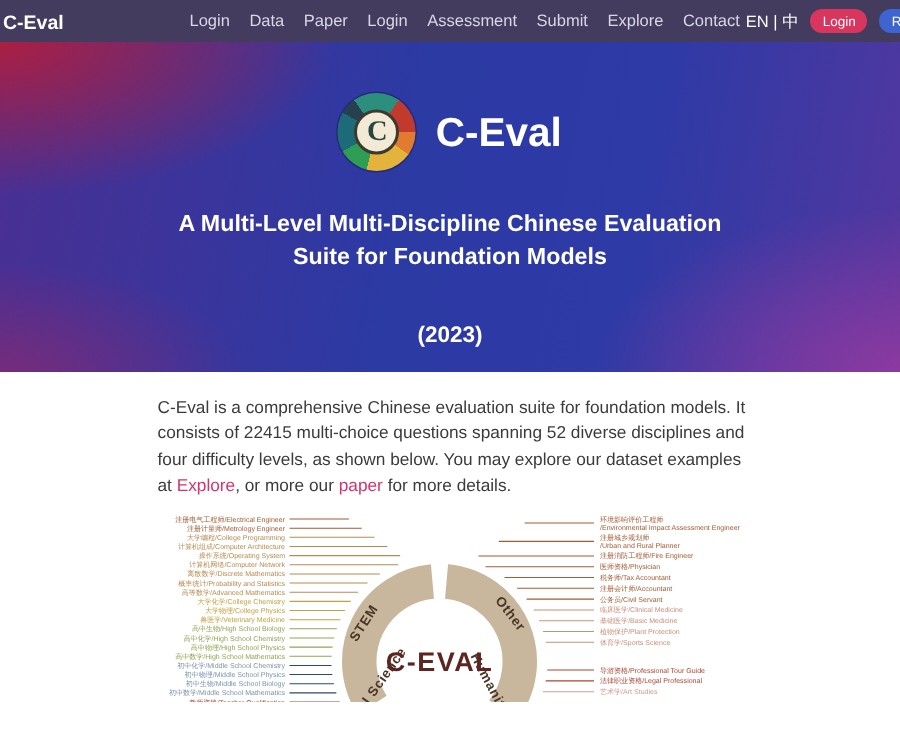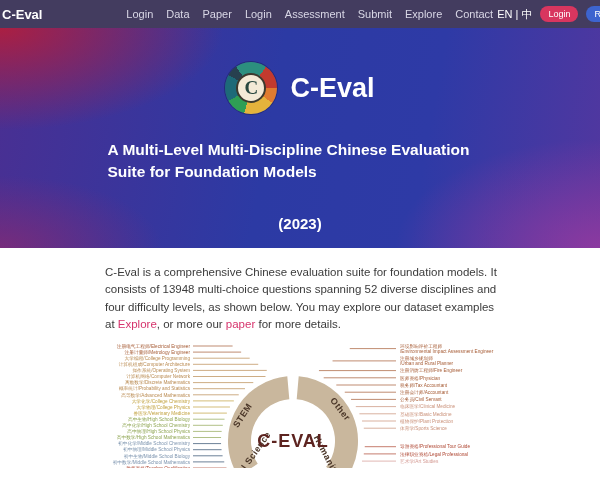--- a/index.html
+++ b/index.html
@@ -27,21 +27,21 @@
   .logo-row{display:flex;align-items:center;gap:13px;margin-top:34px}
   .logo{width:52px;height:52px;border-radius:50%;
     background:conic-gradient(#2c8f7e 0deg 35deg,#c23a2e 35deg 90deg,#e07b2f 90deg 125deg,
       #e4b33c 125deg 195deg,#2f9e55 195deg 240deg,#1d6a78 240deg 300deg,
       #27404f 300deg 325deg,#2c8f7e 325deg 360deg);
     display:flex;align-items:center;justify-content:center;box-shadow:0 0 0 1px rgba(0,0,0,.25)}
   .logo-inner{width:30px;height:30px;border-radius:50%;background:#f3ead6;
     border:2px solid #3c3a2e;display:flex;align-items:center;justify-content:center;
     font-family:"Liberation Serif",serif;font-weight:bold;font-size:19px;color:#27473f}
   .hero-title{font-size:27px;font-weight:bold}
-  .hero-sub{margin-top:25px;width:385px;text-align:left;font-weight:bold;
+  .hero-sub{margin-top:25px;width:385px;text-align:center;font-weight:bold;
     font-size:15.5px;line-height:1.42}
   .hero-year{margin-top:32px;font-weight:bold;font-size:15px}
 
   
   .content{padding-left:105px}
   .about-h{margin-top:14px;color:#7d3189;font-size:19px;font-weight:bold}
   .about-p{margin-top:16px;width:394px;font-size:11.5px;line-height:1.5;color:#3b3b3b}
   .about-p a{color:#d6336c;text-decoration:none}
 
   
@@ -71,21 +71,21 @@
     <div class="logo">
       <div class="logo-inner">C</div>
     </div>
     <div class="hero-title">C-Eval</div>
   </div>
   <div class="hero-sub">A Multi-Level Multi-Discipline Chinese Evaluation Suite for Foundation Models</div>
   <div class="hero-year">(2023)</div>
 </header>
 
 <main class="content">
-  <p class="about-p"><span>C-Eval is a comprehensive Chinese evaluation suite for foundation models. It consists of 13948 multi-choice questions spanning 52 diverse disciplines and four difficulty levels, as shown below. You may explore our dataset examples at </span><a href="#">Explore</a><span>, or more our </span><a href="#">paper</a><span> for more details.</span></p>
+  <p class="about-p"><span>C-Eval is a comprehensive Chinese evaluation suite for foundation models. It consists of 22415 multi-choice questions spanning 52 diverse disciplines and four difficulty levels, as shown below. You may explore our dataset examples at </span><a href="#">Explore</a><span>, or more our </span><a href="#">paper</a><span> for more details.</span></p>
 
   <div class="sunburst">
     <svg id="sb" width="410" height="127" viewBox="0 0 410 127">
         <text x="92" y="6.7" text-anchor="end" font-size="4.7" fill="#a55a33">注册电气工程师/Electrical Engineer</text>
         <line x1="95" y1="5" x2="134.6" y2="5" stroke="#a55a33" stroke-width="0.7"></line>
         <text x="92" y="12.799999999999999" text-anchor="end" font-size="4.7" fill="#a55a33">注册计量师/Metrology Engineer</text>
         <line x1="95" y1="11.1" x2="143.14" y2="11.1" stroke="#a55a33" stroke-width="0.7"></line>
         <text x="92" y="18.9" text-anchor="end" font-size="4.7" fill="#b98a50">大学编程/College Programming</text>
         <line x1="95" y1="17.2" x2="151.68" y2="17.2" stroke="#b98a50" stroke-width="0.7"></line>
         <text x="92" y="24.999999999999996" text-anchor="end" font-size="4.7" fill="#b98a50">计算机组成/Computer Architecture</text>

